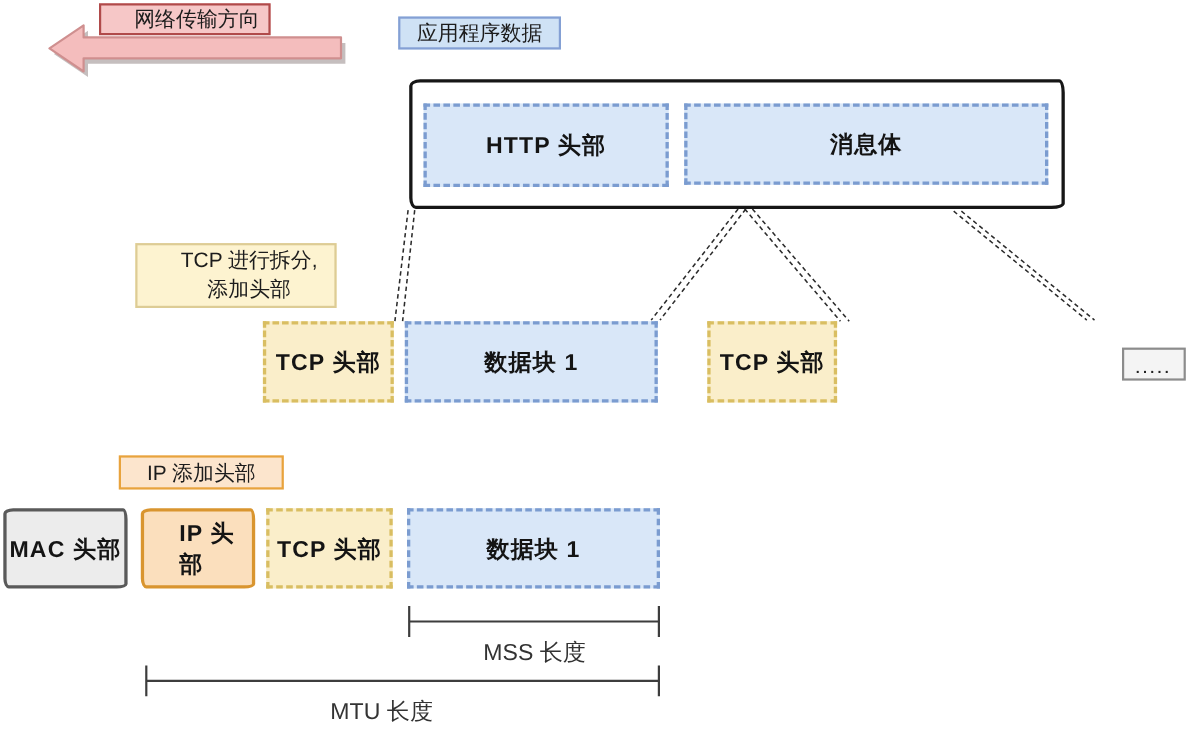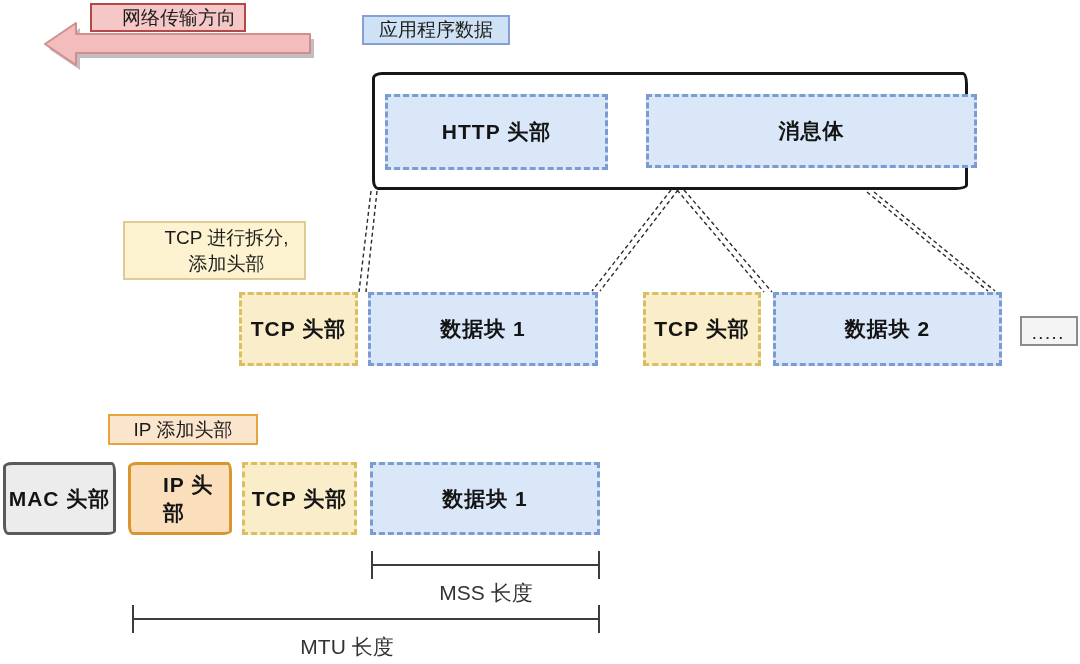--- a/index.html
+++ b/index.html
@@ -86,31 +86,30 @@
       <line class="bracket" x1="599" y1="605" x2="599" y2="633"></line>
     </g>
   </svg>
 
   <div class="abs note note-pink" style="left:90px;top:3px;width:156px;height:29px;">网络传输方向</div>
 
   <div class="abs note note-blue" style="left:362px;top:15px;width:148px;height:30px;">应用程序数据</div>
 
   <div class="abs bigbox" style="left:372px;top:72px;width:596px;height:118px;"></div>
   <div class="abs cell cell-blue" style="left:385px;top:94px;width:223px;height:76px;">HTTP 头部</div>
-  <div class="abs cell cell-blue" style="left:646px;top:94px;width:331px;height:74px;">消息体</div>
+  <div class="abs cell cell-blue" style="left:622px;top:94px;width:331px;height:74px;">消息体</div>
 
   <div class="abs note note-yellow" style="left:123px;top:221px;width:183px;height:59px;padding-left:24px;">
     <span>TCP 进行拆分,</span>
     <span>添加头部</span>
   </div>
 
   <div class="abs cell cell-yellow" style="left:239px;top:292px;width:119px;height:74px;">TCP 头部</div>
   <div class="abs cell cell-blue" style="left:368px;top:292px;width:230px;height:74px;">数据块 1</div>
   <div class="abs cell cell-yellow" style="left:643px;top:292px;width:118px;height:74px;">TCP 头部</div>
-  <div class="abs cell cell-blue" style="left:773px;top:292px;width:229px;height:74px;">数据块 2</div>
   <div class="abs dots" style="left:1020px;top:316px;width:58px;height:30px;">.....</div>
 
   <div class="abs note note-orange" style="left:108px;top:414px;width:150px;height:31px;">IP 添加头部</div>
 
   <div class="abs cell cell-gray" style="left:3px;top:462px;width:113px;height:73px;">MAC 头部</div>
   <div class="abs cell cell-orange" style="left:128px;top:462px;width:104px;height:73px;padding-left:32px;">IP 头部</div>
   <div class="abs cell cell-yellow" style="left:242px;top:462px;width:115px;height:73px;">TCP 头部</div>
   <div class="abs cell cell-blue" style="left:370px;top:462px;width:230px;height:73px;">数据块 1</div>
 
   <div class="abs measure" style="left:400px;top:579px;width:172px;">MSS 长度</div>

